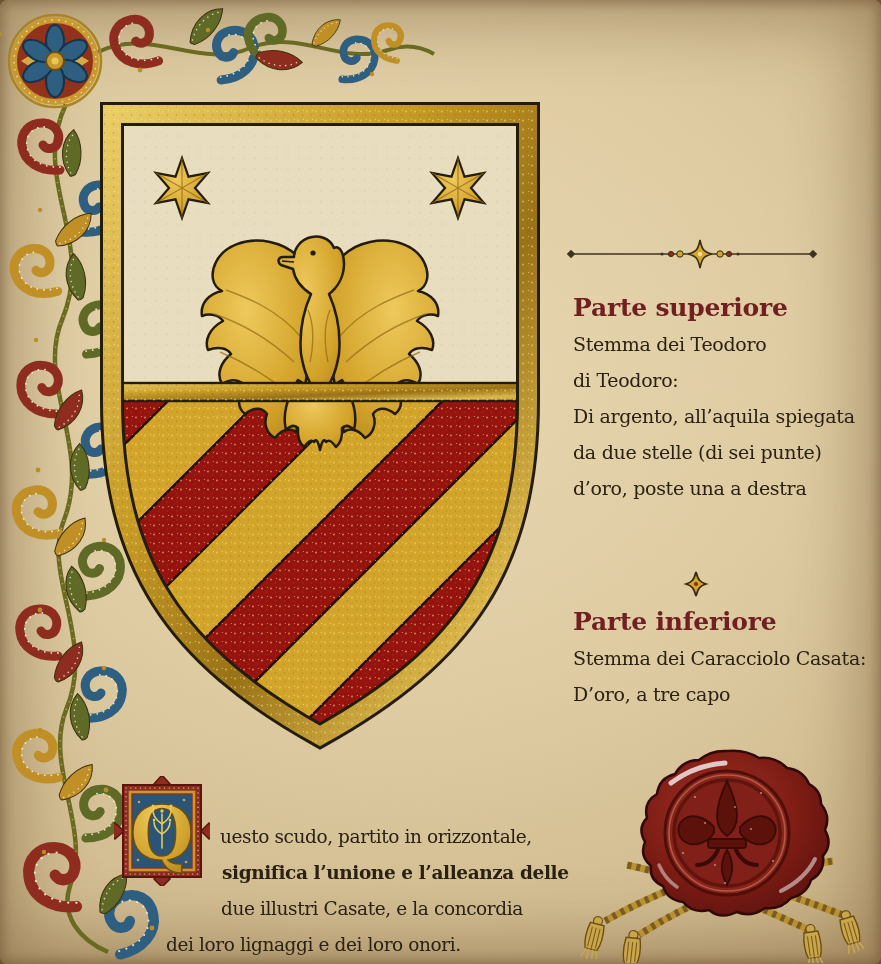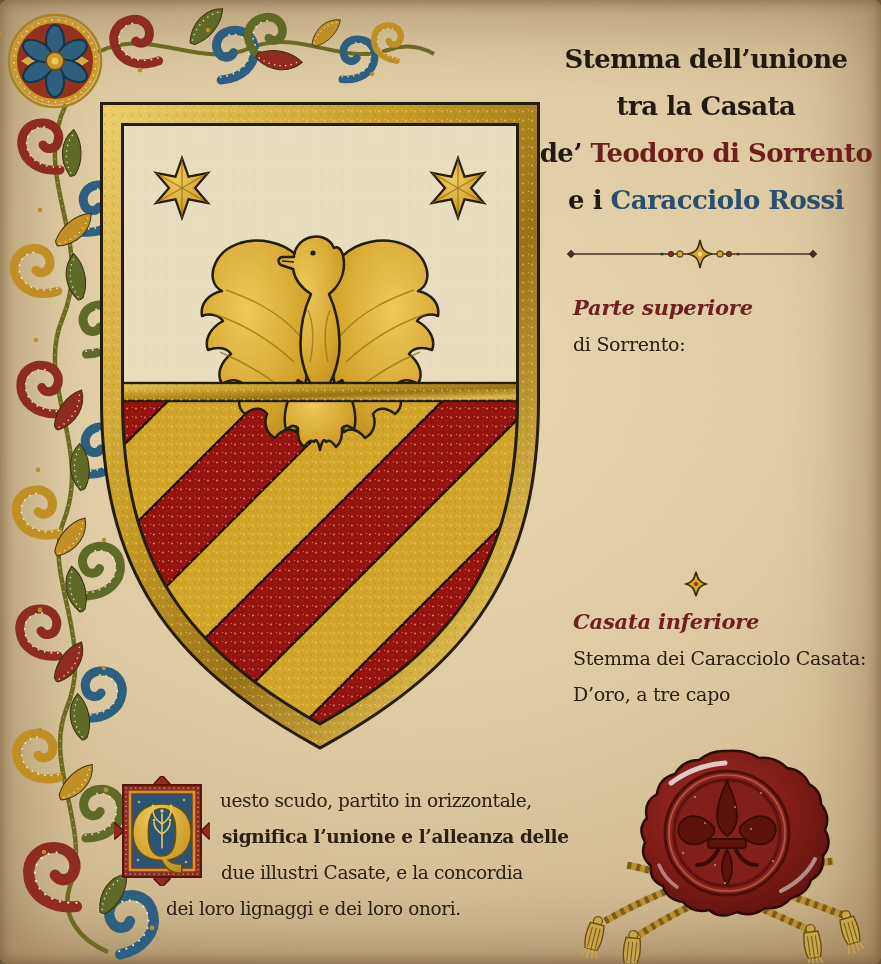--- a/index.html
+++ b/index.html
@@ -13,25 +13,25 @@
   }
   svg{position:absolute;display:block;}
   .abs{position:absolute;}
   
   .title{left:538px;top:36px;width:336px;text-align:center;
          font-size:26px;font-weight:bold;line-height:47px;color:#211a10;letter-spacing:-0.5px;}
   .t-red{color:#6e1f1c;}
   .t-blue{color:#2a4d71;}
   
   .section{left:573px;width:302px;color:#2a2113;font-size:19px;line-height:36px;letter-spacing:-0.3px;}
-  .sec-heading{font-weight:bold;color:#702020;font-size:21px;letter-spacing:-0.2px;font-style:italic;}
+  .sec-heading{font-weight:bold;color:#702020;font-size:25px;letter-spacing:-0.2px;}
   .sec-sup{top:290px;}
   .sec-inf{top:604px;}
   
-  .f-line{position:absolute;color:#2a2113;font-size:18.5px;line-height:30px;letter-spacing:-0.4px;white-space:nowrap;}
+  .f-line{position:absolute;color:#2a2113;font-size:18.5px;line-height:30px;letter-spacing:-0.4px;white-space:nowrap;margin-top:36px;}
 </style>
 </head>
 <body>
 
 <div class="page">
 
   <svg width="881" height="964" viewBox="0 0 881 964" style="left:0;top:0;">
     <defs>
       <filter id="noise" x="0" y="0" width="100%" height="100%">
         <feTurbulence type="fractalNoise" baseFrequency="0.55" numOctaves="2" result="n"></feTurbulence>
@@ -235,55 +235,53 @@
     <g clip-path="url(#clipShield)">
       <rect x="8" y="283" width="428" height="18" fill="url(#goldband)" stroke="#241c0c" stroke-width="2.4"></rect>
       <rect x="8" y="283" width="428" height="18" fill="url(#spk)" opacity=".8"></rect>
     </g>
 
     <path d="M14,14 H430 V300 C430,465 366,556 222,636 C78,556 14,465 14,300 Z" fill="none" stroke="#241c0c" stroke-width="24"></path>
     <path d="M14,14 H430 V300 C430,465 366,556 222,636 C78,556 14,465 14,300 Z" fill="none" stroke="url(#goldband)" stroke-width="18"></path>
     <path d="M14,14 H430 V300 C430,465 366,556 222,636 C78,556 14,465 14,300 Z" fill="none" stroke="url(#spk)" stroke-width="16" opacity=".75"></path>
   </svg>
 
-  <div class="abs title">
-    <div><span>Stemma dell’unione</span></div>
-    <div><span>tra la Casata</span></div>
-    <div><span>de’ </span><span class="t-red">Teodoro di Sorrento</span></div>
-    <div><span>e i </span><span class="t-blue">Caracciolo Rossi</span></div>
-  </div>
 
   <svg width="284" height="36" viewBox="0 0 284 36" style="left:563px;top:236px;">
     <line x1="8" y1="18" x2="250" y2="18" stroke="#3f3222" stroke-width="1.6"></line>
     <rect x="5" y="15" width="6" height="6" transform="rotate(45 8 18)" fill="#3f3222"></rect>
     <rect x="247" y="15" width="6" height="6" transform="rotate(45 250 18)" fill="#3f3222"></rect>
     <g transform="translate(137,18)">
       <path d="M0,-14 C2,-4 4,-2 12,0 C4,2 2,4 0,14 C-2,4 -4,2 -12,0 C-4,-2 -2,-4 0,-14 Z" fill="#d3a62c" stroke="#3a2c10" stroke-width="1.6"></path>
       <circle cx="-20" cy="0" r="3.2" fill="#d3a62c" stroke="#3a2c10" stroke-width="1"></circle>
       <circle cx="20" cy="0" r="3.2" fill="#d3a62c" stroke="#3a2c10" stroke-width="1"></circle>
       <circle cx="-29" cy="0" r="2.6" fill="#8e2d1f" stroke="#3a2c10" stroke-width="1"></circle>
       <circle cx="29" cy="0" r="2.6" fill="#8e2d1f" stroke="#3a2c10" stroke-width="1"></circle>
       <circle cx="-38" cy="0" r="1.6" fill="#3f3222"></circle>
         <circle cx="38" cy="0" r="1.6" fill="#3f3222"></circle>
       <circle cx="0" cy="0" r="2.2" fill="#f0dc9a"></circle>
     </g>
   </svg>
 
   <div class="abs section sec-sup">
     <div class="sec-heading">Parte superiore</div>
-    <div>di Sorrento:</div>
+    <div>Stemma dei Teodoro</div>
+    <div>di Teodoro:</div>
+    <div>Di argento, all’aquila spiegata</div>
+    <div>da due stelle (di sei punte)</div>
+    <div>d’oro, poste una a destra</div>
   </div>
 
   <svg width="36" height="38" viewBox="0 0 36 38" style="left:678px;top:565px;">
     <path d="M18,3 C20,11 22,13 28,15 C22,17 20,19 18,27 C16,19 14,17 8,15 C14,13 16,11 18,3 Z" transform="translate(0,4)" fill="#d3a62c" stroke="#3a2c10" stroke-width="1.8"></path>
     <circle cx="18" cy="19" r="2" fill="#8e2d1f"></circle>
   </svg>
 
   <div class="abs section sec-inf">
-    <div class="sec-heading">Casata inferiore</div>
+    <div class="sec-heading">Parte inferiore</div>
     <div>Stemma dei Caracciolo Casata:</div>
     <div>D’oro, a tre capo</div>
   </div>
 
   <svg width="96" height="110" viewBox="0 0 96 110" style="left:114px;top:776px;">
     <defs>
       <radialGradient id="goldrad2" cx=".4" cy=".3" r=".9">
         <stop offset="0" stop-color="#eec95c"></stop>
           <stop offset=".6" stop-color="#cfa02a"></stop>
           <stop offset="1" stop-color="#a87c18"></stop>

